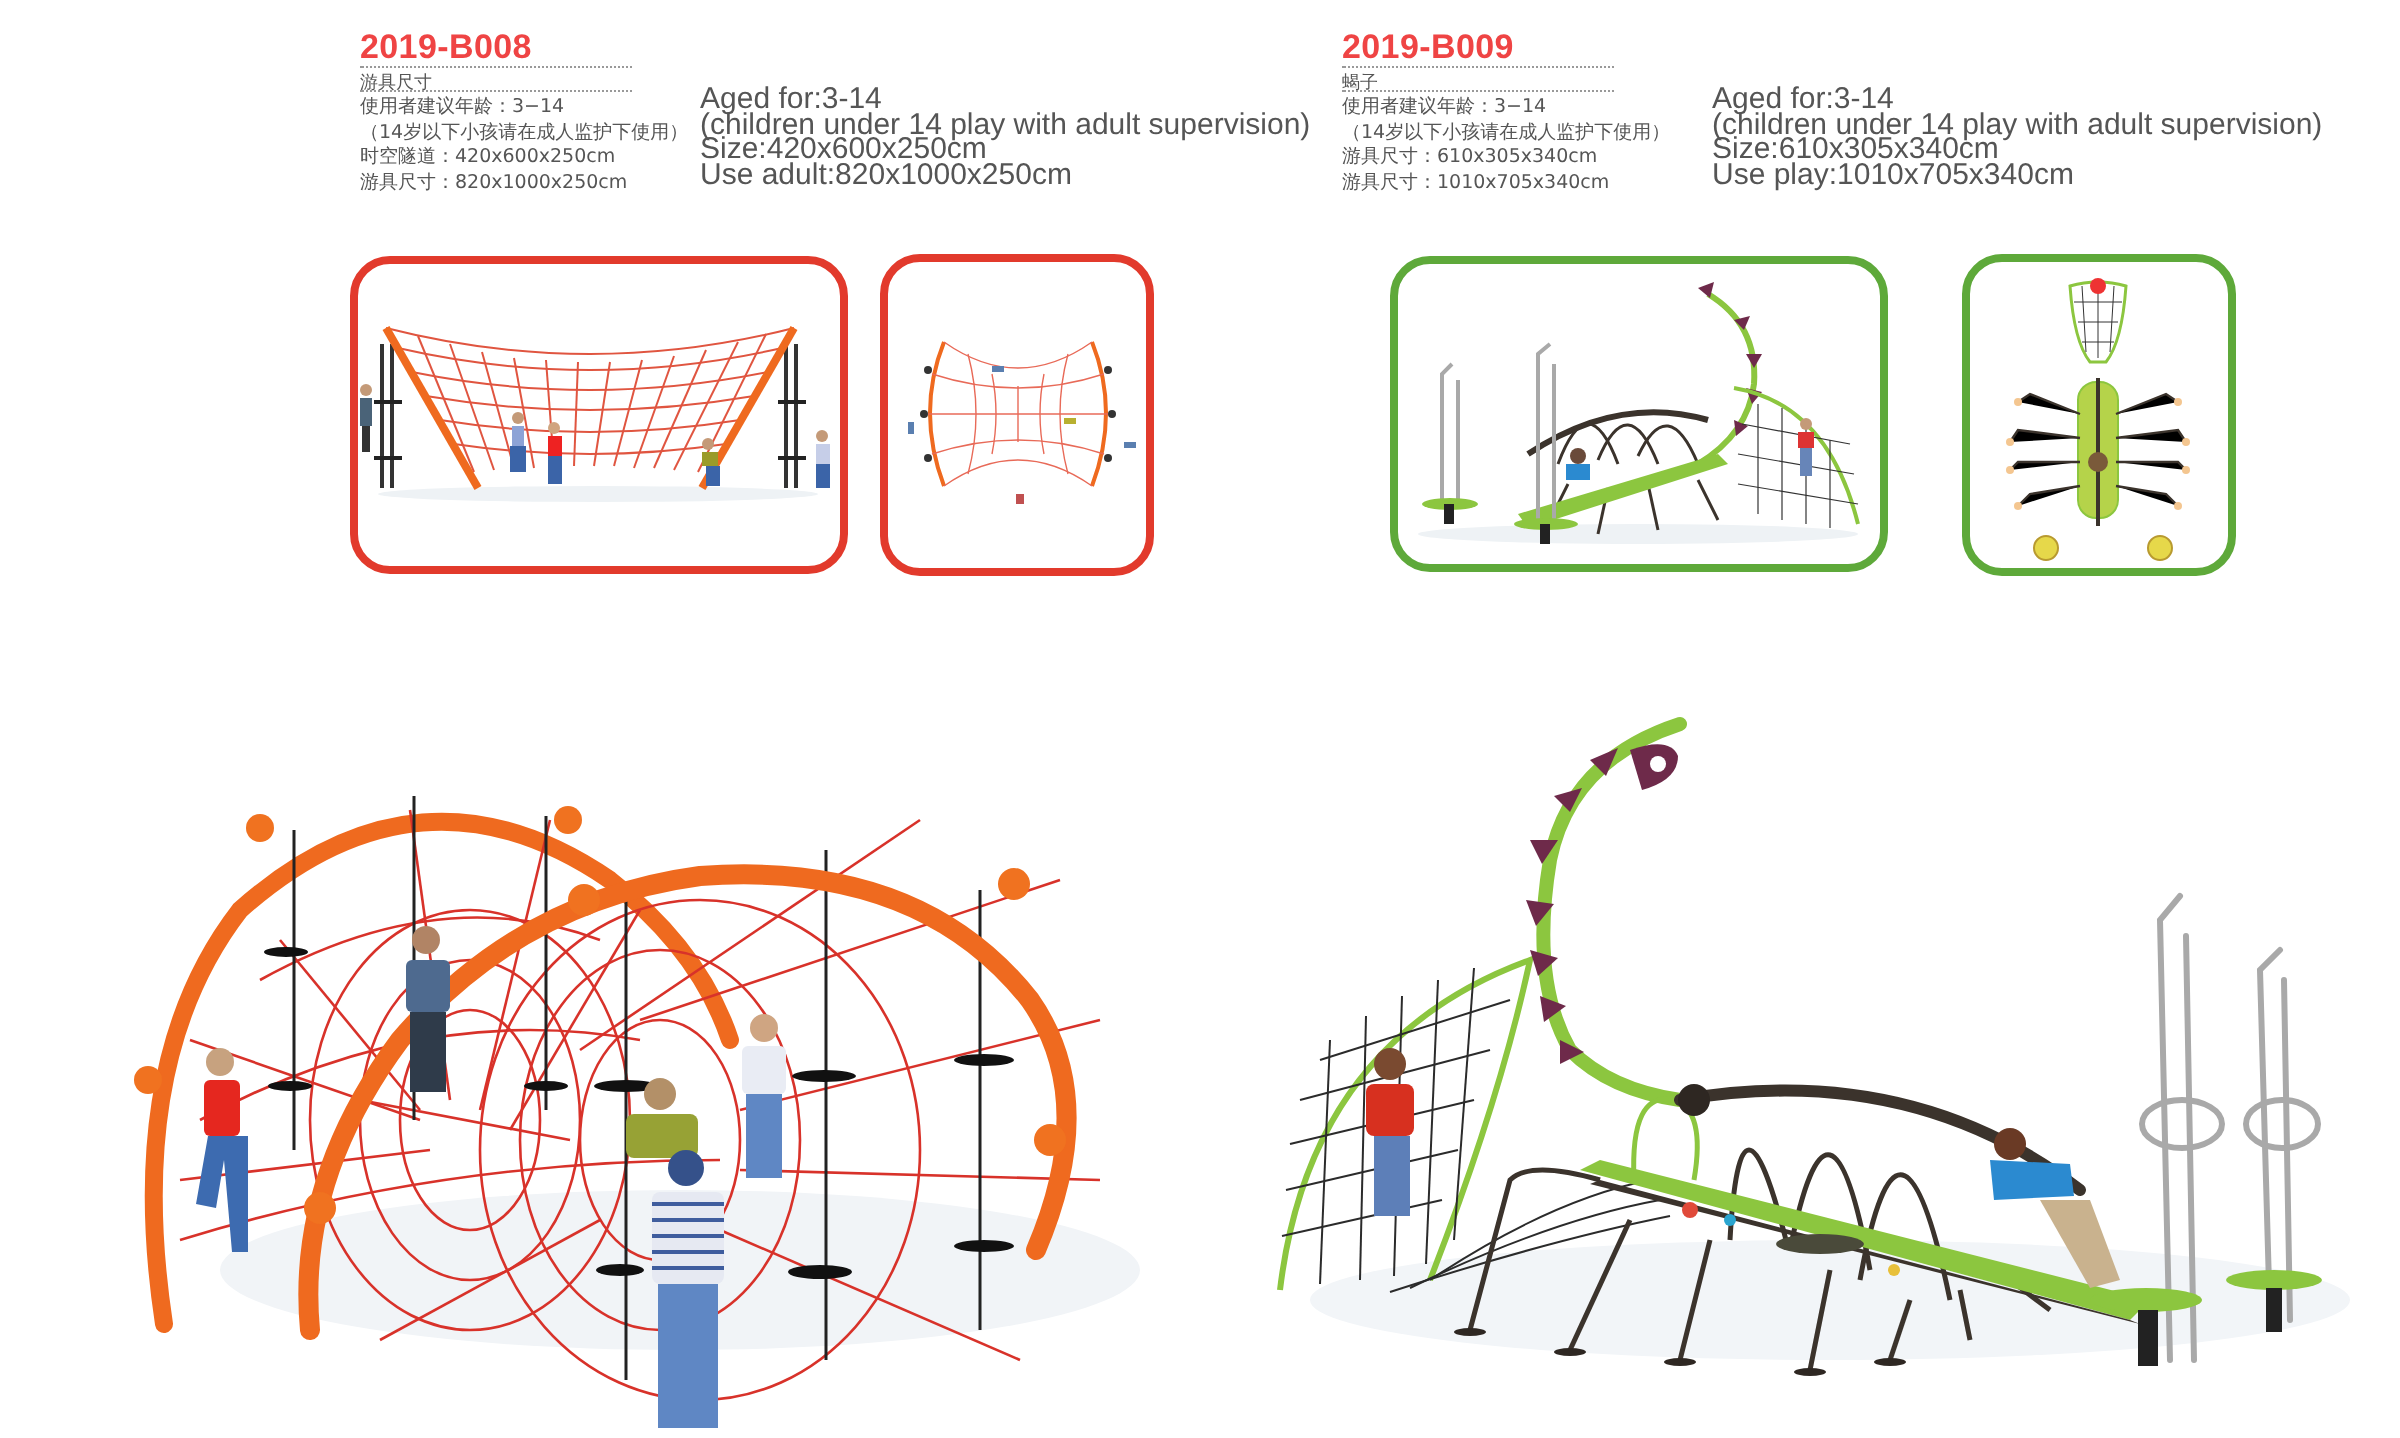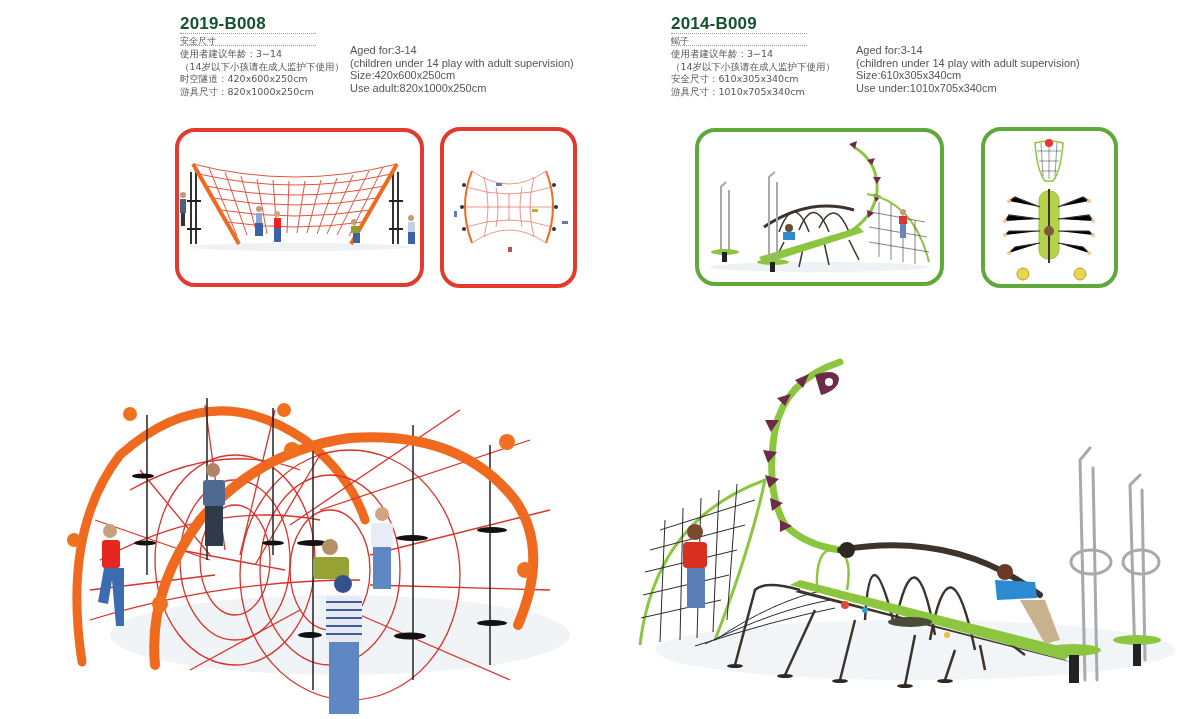--- a/index.html
+++ b/index.html
@@ -3,43 +3,43 @@
 <meta charset="utf-8">
 <style>
   * { box-sizing: border-box; margin: 0; padding: 0; }
   html, body { width: 1200px; height: 719px; background: #ffffff; overflow: hidden; }
   body { position: relative; font-family: "DejaVu Sans", sans-serif; color: #333; }
 
   .product { position: absolute; top: 0; }
   .product.p1 { left: 180px; }
   .product.p2 { left: 671px; }
 
-  .code { position: absolute; top: 14px; left: 0; font-family: "Liberation Sans", sans-serif; font-weight: bold; font-size: 17px; color: #14532d; letter-spacing: 0.2px; white-space: nowrap; }
+  .code { position: absolute; top: 14px; left: 0; font-family: "Liberation Sans", sans-serif; font-weight: bold; font-size: 17px; color: #ef4444; letter-spacing: 0.2px; white-space: nowrap; }
   .rule { position: absolute; left: 0; width: 136px; border-top: 1px dotted #999; }
   .rule.r1 { top: 33px; }
   .rule.r2 { top: 45px; }
   .name-cn { position: absolute; top: 35px; left: 0; font-size: 9px; color: #555; white-space: nowrap; }
   .cn-lines { position: absolute; top: 48px; left: 0; font-size: 9.5px; line-height: 12.5px; color: #555; white-space: nowrap; }
-  .en-lines { position: absolute; top: 44px; left: 170px; font-family: "Liberation Sans", sans-serif; font-size: 11px; line-height: 12.5px; color: #555; white-space: nowrap; }
+  .en-lines { position: absolute; top: 44px; left: 170px; font-family: "Liberation Sans", sans-serif; font-size: 15px; line-height: 12.5px; color: #555; white-space: nowrap; }
 
   .thumb { position: absolute; border-radius: 20px; background: #fff; overflow: hidden; }
   .thumb svg { position: absolute; left: 0; top: 0; }
   .red { border: 4px solid #e23a2c; }
   .green { border: 4px solid #5ea93a; }
 
   .render { position: absolute; }
   .render svg { position: absolute; left: 0; top: 0; }
 </style>
 </head>
 <body>
 
 <div class="product p1">
   <div class="code">2019-B008</div>
   <div class="rule r1"></div>
-  <div class="name-cn">安全尺寸</div>
+  <div class="name-cn">游具尺寸</div>
   <div class="rule r2"></div>
   <div class="cn-lines">
     <div>使用者建议年龄：3−14</div>
     <div>（14岁以下小孩请在成人监护下使用）</div>
     <div>时空隧道：420x600x250cm</div>
     <div>游具尺寸：820x1000x250cm</div>
   </div>
   <div class="en-lines">
     <div>Aged  for:3-14</div>
     <div>(children under 14 play with adult supervision)</div>
@@ -217,35 +217,35 @@
           <line x1="266" y1="238" x2="302" y2="238"></line>
           <line x1="266" y1="246" x2="302" y2="246"></line>
           <line x1="266" y1="254" x2="302" y2="254"></line>
         </g>
       <rect x="269" y="262" width="30" height="72" fill="#5f87c4"></rect>
     </g>
   </svg>
 </div>
 
 <div class="product p2">
-  <div class="code">2014-B009</div>
+  <div class="code">2019-B009</div>
   <div class="rule r1"></div>
   <div class="name-cn">蝎子</div>
   <div class="rule r2"></div>
   <div class="cn-lines">
     <div>使用者建议年龄：3−14</div>
     <div>（14岁以下小孩请在成人监护下使用）</div>
-    <div>安全尺寸：610x305x340cm</div>
+    <div>游具尺寸：610x305x340cm</div>
     <div>游具尺寸：1010x705x340cm</div>
   </div>
   <div class="en-lines" style="left:185px;">
     <div>Aged  for:3-14</div>
     <div>(children under 14 play with adult supervision)</div>
     <div>Size:610x305x340cm</div>
-    <div>Use under:1010x705x340cm</div>
+    <div>Use play:1010x705x340cm</div>
   </div>
 </div>
 
 <div class="thumb green" style="left:695px; top:128px; width:249px; height:158px;">
   <svg width="241" height="150" viewBox="0 0 241 150">
     <ellipse cx="120" cy="135" rx="110" ry="5" fill="#eef2f5"></ellipse>
     <path d="M155,15 Q180,30 178,60 Q175,85 150,100" stroke="#8cc63f" stroke-width="3" fill="none"></path>
     <g fill="#6e2a4a">
         <path d="M150,12 l8,-3 l-2,8z"></path>
         <path d="M168,28 l8,-2 l-3,7z"></path>

